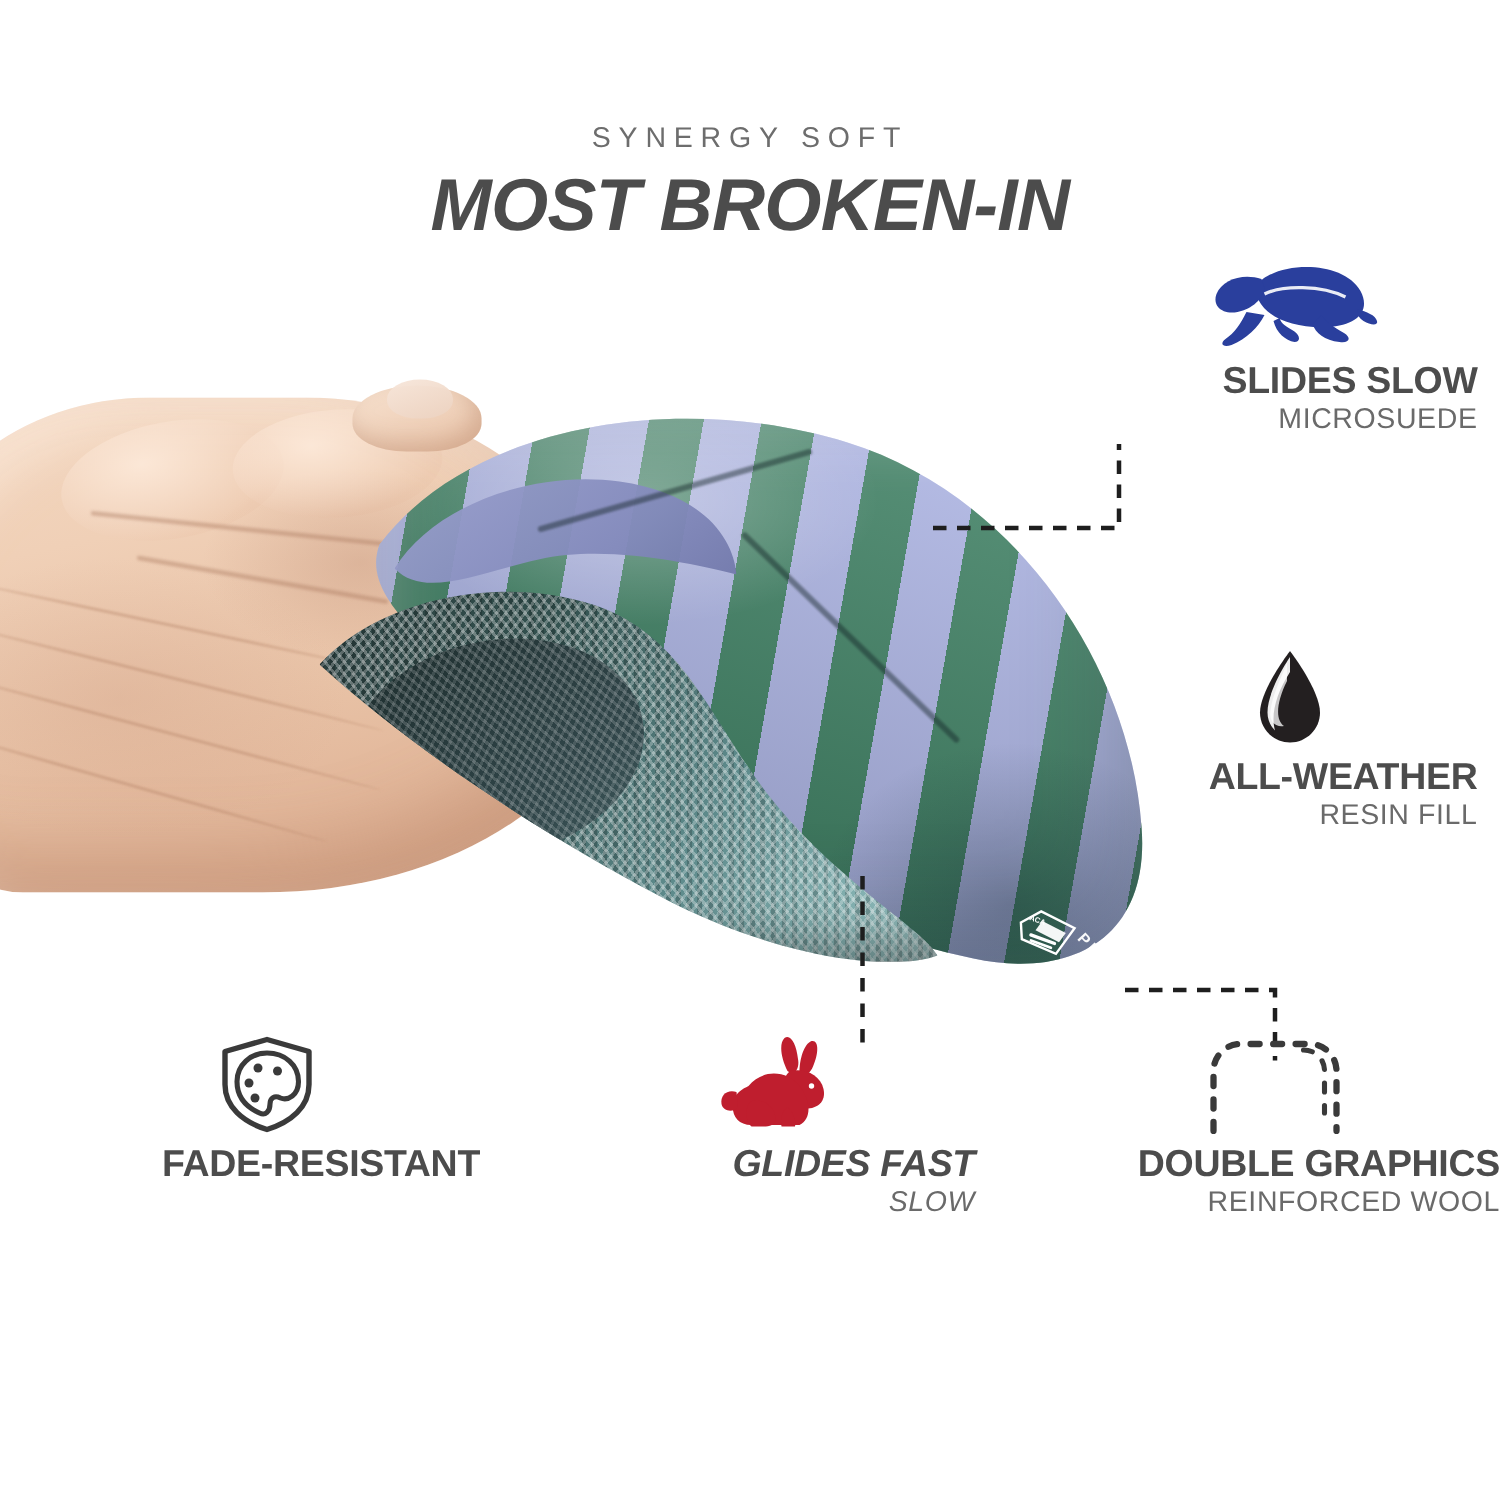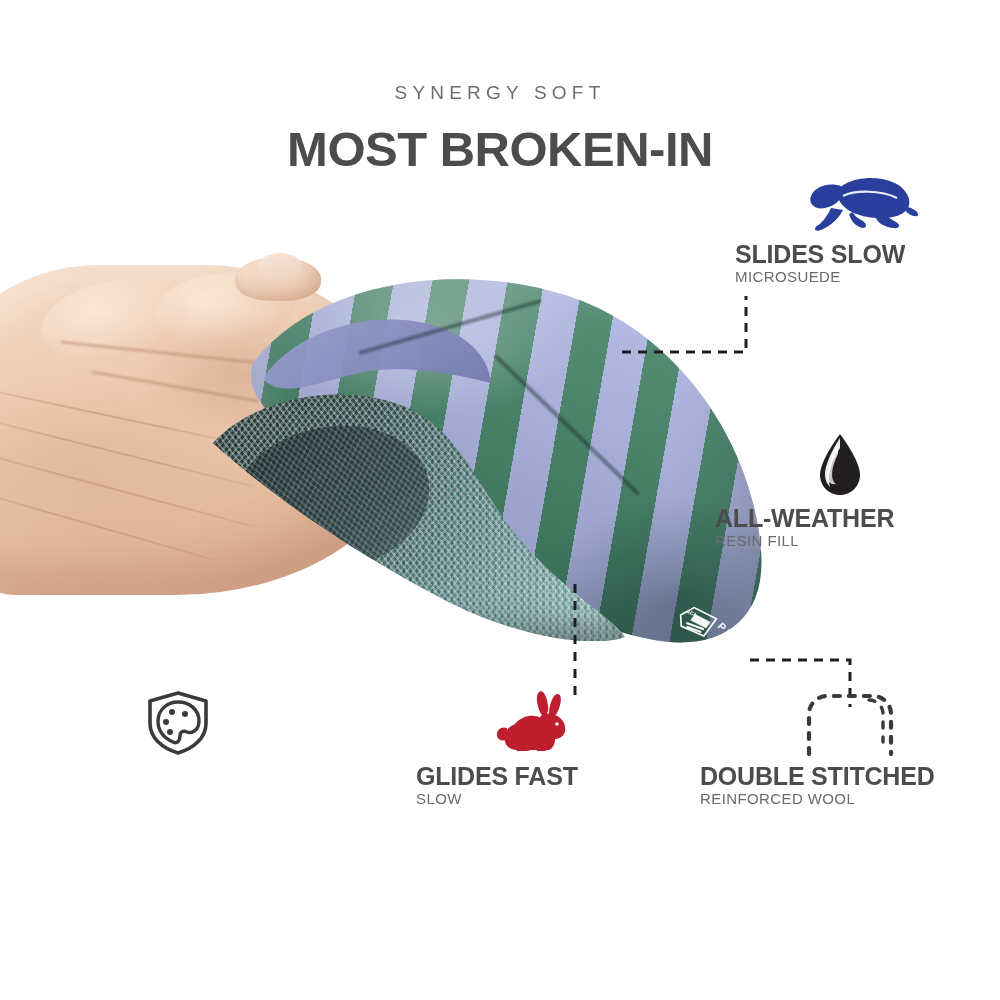--- a/index.html
+++ b/index.html
@@ -11,23 +11,24 @@
     position:relative;
   }
   #stage{position:relative;width:1000px;height:729px;background:#fff;padding-left:26px;}
 
   
   .eyebrow{
     position:absolute;top:82px;left:0;width:1000px;text-align:center;
     font-size:19px;letter-spacing:5.2px;color:#6d6d6d;font-weight:400;
   }
   .headline{
-    position:absolute;top:124px;left:0;width:1000px;text-align:center;
+    position:absolute;top:112px;left:0;width:1000px;text-align:center;
     font-size:49px;letter-spacing:-0.5px;color:#4c4c4c;font-weight:700;
     line-height:1.05;
+    font-style:italic;
   }
 
   
   #product{position:absolute;left:0;top:255px;width:790px;height:420px;}
 
   
   .hand{
     position:absolute;left:-60px;top:10px;width:470px;height:330px;
     background:
       radial-gradient(ellipse 150px 90px at 300px 110px, rgba(190,140,115,.35), rgba(0,0,0,0) 70%),
@@ -124,35 +125,35 @@
     position:absolute;left:515px;top:345px;
     font-size:10.5px;letter-spacing:2.1px;color:#ffffff;font-weight:700;
     transform:rotate(47deg);transform-origin:left center;opacity:.95;
     white-space:nowrap;
   }
 
   
   .conn{position:absolute;}
 
   
-  .feat{position:absolute;text-align:left;}
+  .feat{position:absolute;text-align:right;}
   .feat .ficon{display:block;margin:0 auto 8px auto;}
   .feat .ftitle{
     font-size:25px;font-weight:700;color:#4c4c4c;letter-spacing:-0.2px;
     line-height:1.02;white-space:nowrap;
   }
   .feat .fsub{
-    font-size:15px;font-weight:400;color:#6a6a6a;letter-spacing:.4px;
+    font-size:19px;font-weight:400;color:#6a6a6a;letter-spacing:.4px;
     line-height:1.12;margin-top:1px;white-space:nowrap;
   }
 
   #feat-slides{left:735px;top:172px;width:250px;}
-  #feat-weather{left:715px;top:432px;width:250px;}
+  #feat-weather{left:735px;top:432px;width:250px;}
   #feat-stitch{left:700px;top:690px;width:300px;}
-  #feat-glides{left:416px;top:690px;width:250px;}
+  #feat-glides{left:400px;top:690px;width:250px;font-style:italic;}
   #feat-fade{left:35px;top:690px;width:285px;}
 
   
   #footer{position:absolute;left:0;top:868px;width:1000px;height:95px;}
 </style>
 </head>
 <body>
 
 <div id="stage">
 
@@ -245,21 +246,21 @@
     <div class="fsub">RESIN FILL</div>
   </div>
 
   <div class="feat" id="feat-stitch">
     <svg class="ficon" width="118" height="66" viewBox="0 0 118 66">
       <g fill="none" stroke="#3a3a3a" stroke-width="4.2" stroke-linecap="round">
         <path d="M18 64 L18 24 C18 14, 26 6, 36 6 L82 6 C92 6, 100 14, 100 24 L100 64" stroke-dasharray="6 9"></path>
         <path d="M78 10 C86 10, 92 16, 92 24 L92 52" stroke-dasharray="6 9" stroke-width="3.4"></path>
       </g>
     </svg>
-    <div class="ftitle">DOUBLE STITCHED</div>
+    <div class="ftitle">DOUBLE GRAPHICS</div>
     <div class="fsub">REINFORCED WOOL</div>
   </div>
 
   <div class="feat" id="feat-glides">
     <svg class="ficon" width="92" height="66" viewBox="0 0 92 66">
       <g fill="#bf1e2e">
 
         <path d="M46 24 C42 16, 40 6, 44 2 C48 -1, 52 6, 53 16 C54 21, 52 25, 49 26 Z"></path>
         <path d="M54 25 C54 16, 57 6, 62 4 C67 3, 67 12, 63 21 C61 26, 57 28, 55 27 Z"></path>
 
@@ -281,20 +282,21 @@
 
   <div class="feat" id="feat-fade">
     <svg class="ficon" width="68" height="66" viewBox="0 0 68 66">
       <path d="M34 3 L62 11 L62 33 C62 48, 50 58, 34 63 C18 58, 6 48, 6 33 L6 11 Z" fill="none" stroke="#3a3a3a" stroke-width="3.6" stroke-linejoin="round"></path>
       <path d="M34 12 C46 12, 55 20, 55 31 C55 40, 48 44, 43 42 C39 40, 36 42, 36 46 C36 51, 33 54, 29 52 C20 48, 14 41, 14 31 C14 20, 23 12, 34 12 Z" fill="none" stroke="#3a3a3a" stroke-width="3.4" stroke-linejoin="round"></path>
       <circle cx="28" cy="22" r="3" fill="#3a3a3a"></circle>
       <circle cx="41" cy="24" r="3" fill="#3a3a3a"></circle>
       <circle cx="22" cy="32" r="3" fill="#3a3a3a"></circle>
       <circle cx="26" cy="42" r="3" fill="#3a3a3a"></circle>
     </svg>
+    <div class="ftitle">FADE-RESISTANT</div>
   </div>
 
   <div id="footer">
 
     
 
     
 
     
 

